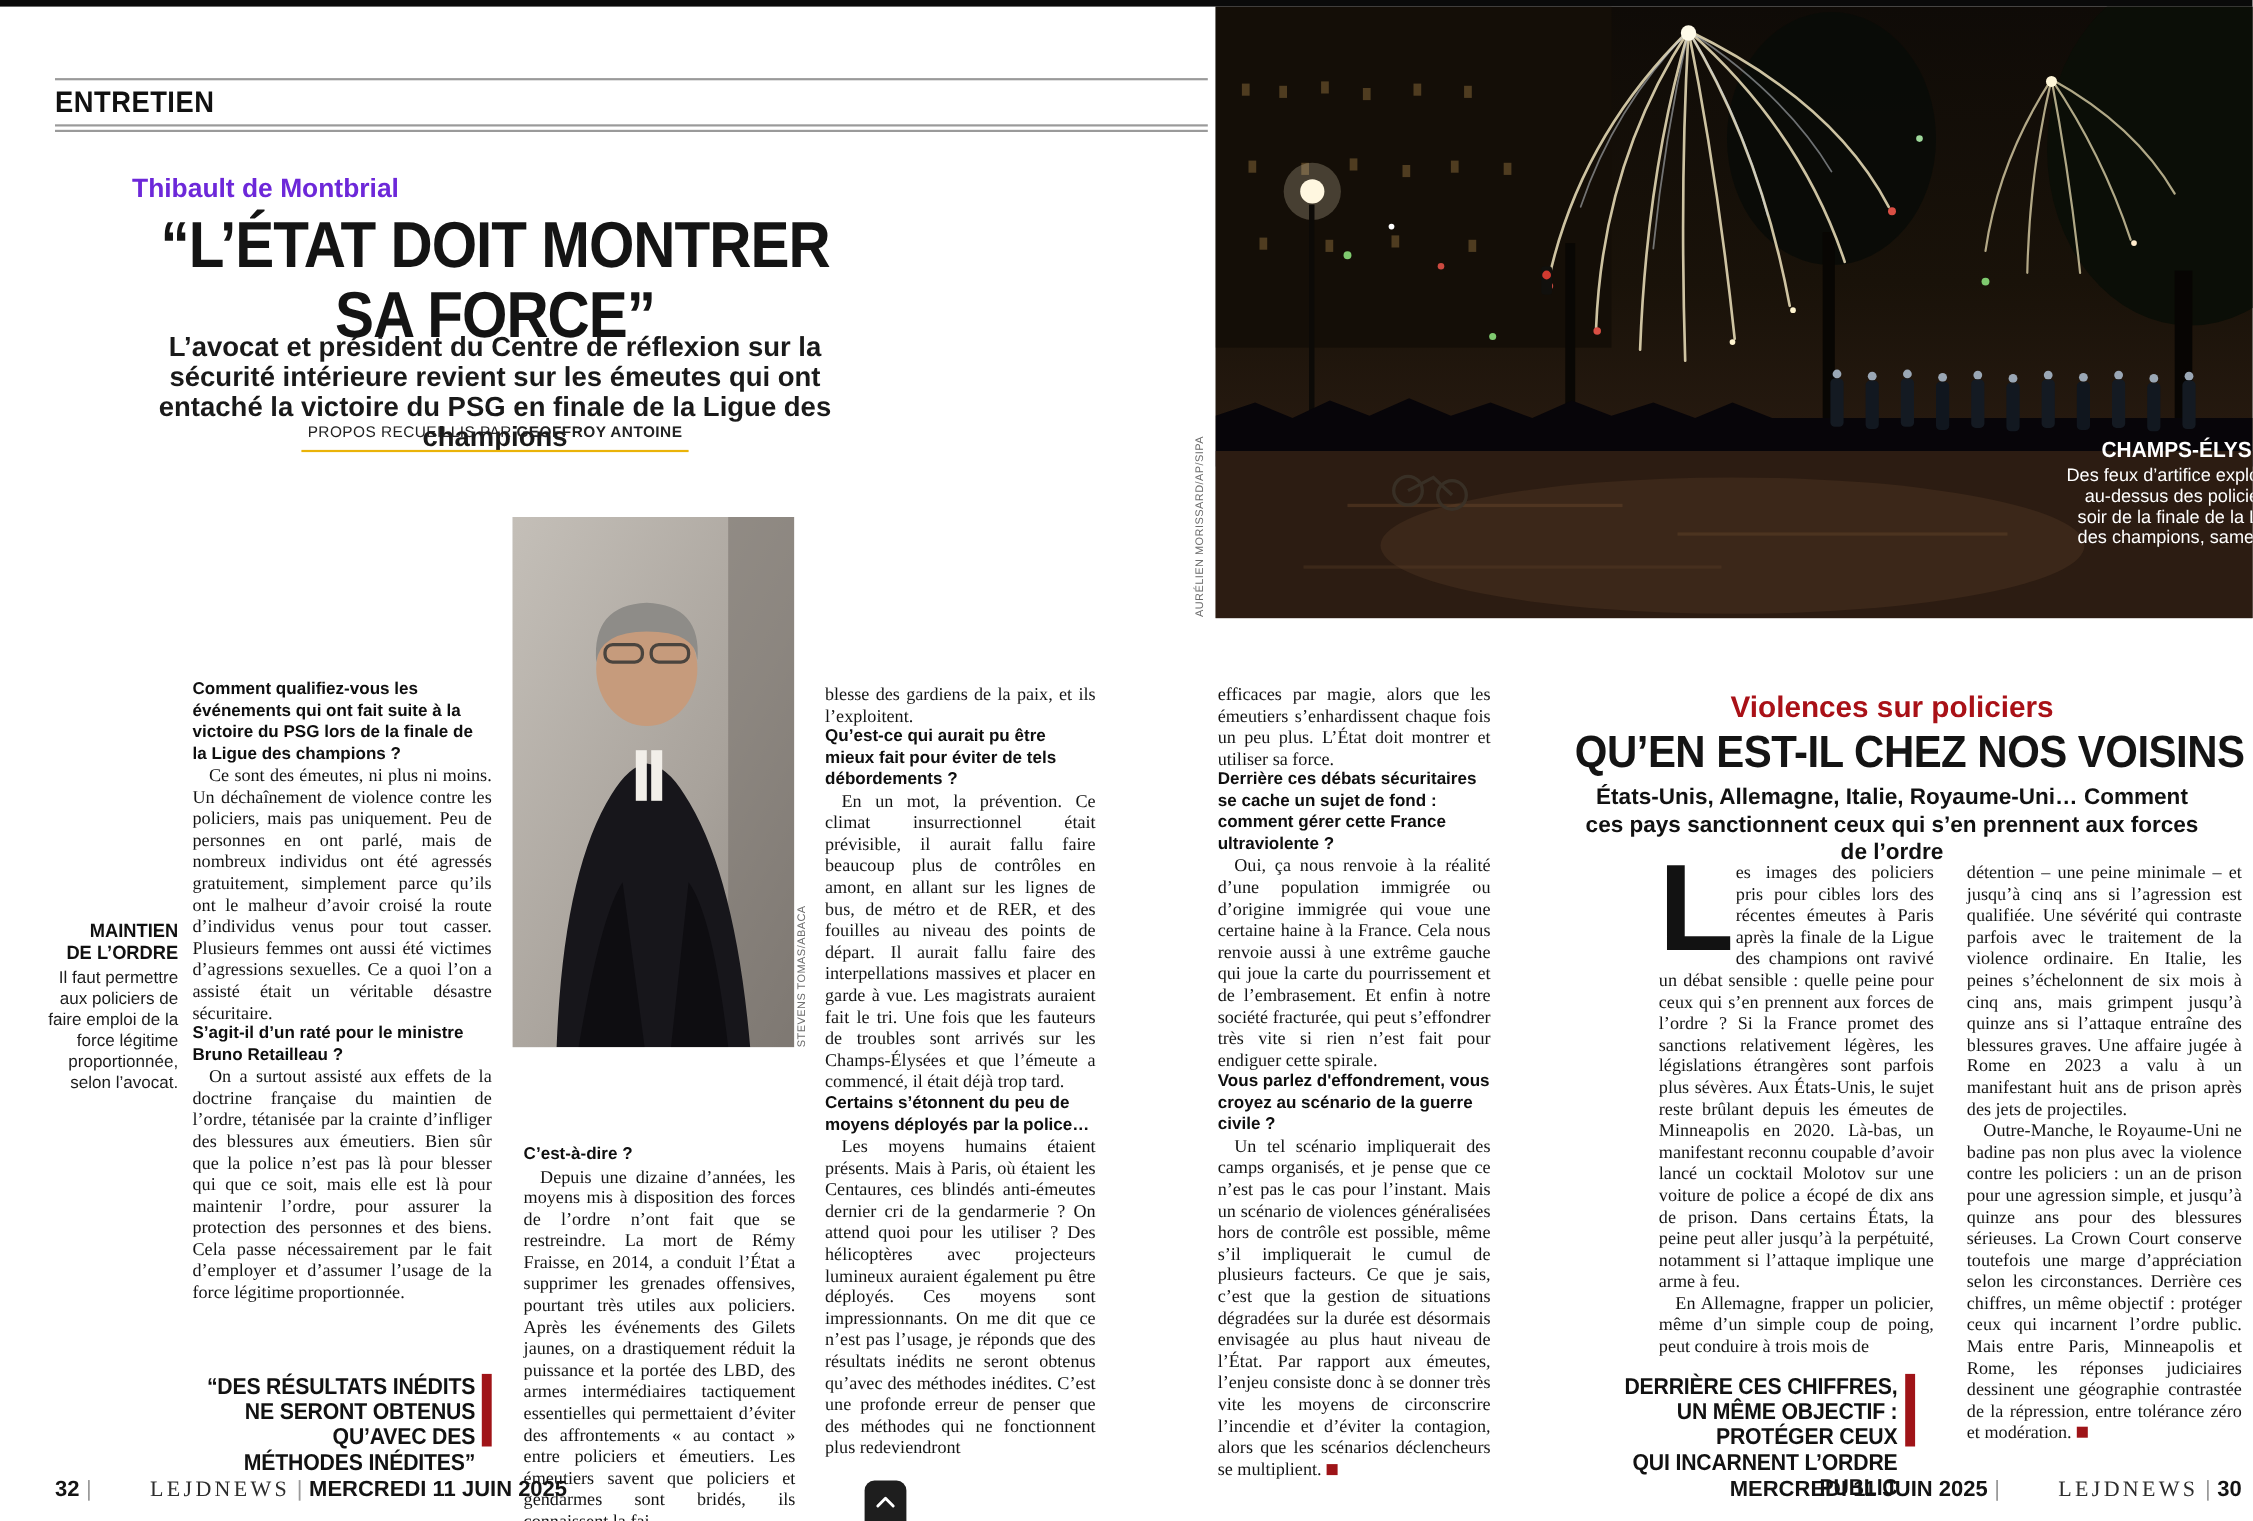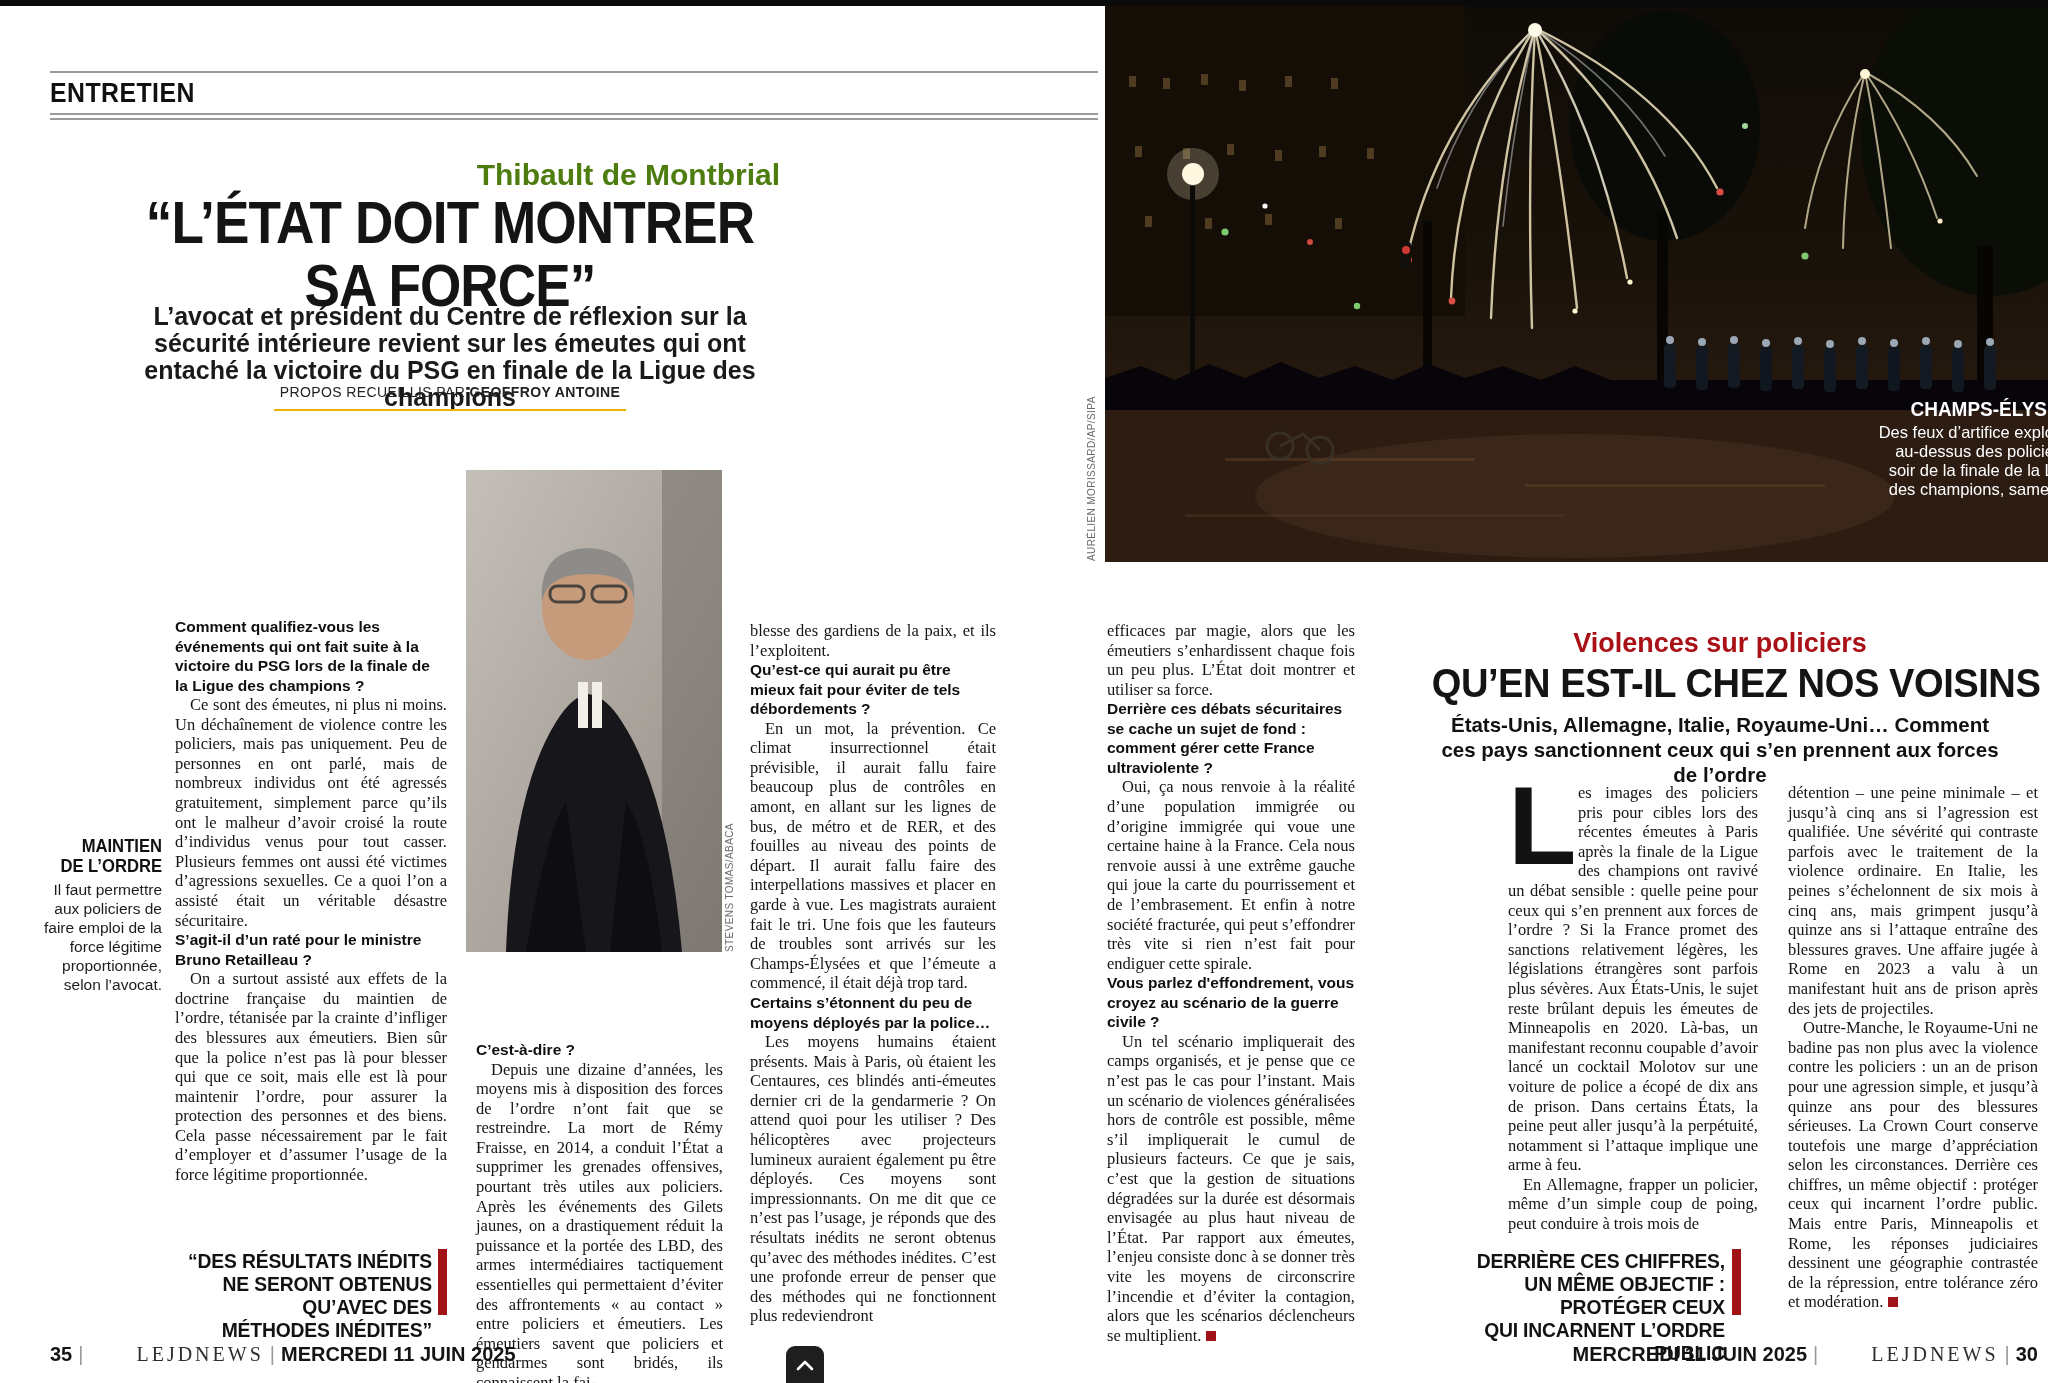--- a/index.html
+++ b/index.html
@@ -8,21 +8,21 @@
   .abs{position:absolute;}
   
   #topbar{left:0;top:0;width:2048px;height:6px;background:#0a0a0a;}
   
   #rule-top{left:50px;top:71px;width:1048px;height:2px;background:#9a9a9a;}
   #section-label{left:50px;top:78px;font-size:27px;font-weight:700;letter-spacing:.5px;
       transform:scaleX(.92);transform-origin:left;}
   #rule-db1{left:50px;top:113px;width:1048px;height:1.5px;background:#9a9a9a;}
   #rule-db2{left:50px;top:118px;width:1048px;height:1.5px;background:#9a9a9a;}
   
-  #kicker{left:120px;top:158px;width:660px;text-align:right;font-size:30px;font-weight:700;color:#4d7c0f;}
+  #kicker{left:120px;top:158px;width:660px;text-align:left;font-size:24px;font-weight:700;color:#6d28d9;}
   .hline{left:90px;width:720px;text-align:center;font-weight:700;font-size:59px;line-height:60px;
       transform:scaleX(.9);transform-origin:center;letter-spacing:-1px;color:#141414;white-space:nowrap;}
   #hl1{top:193px;} #hl2{top:256px;}
   #dek{left:128px;top:303px;width:644px;text-align:center;font-size:25px;line-height:27px;font-weight:700;color:#1a1a1a;}
   #byline{left:100px;top:384px;width:700px;text-align:center;font-size:14px;letter-spacing:.4px;color:#222;}
   #byline .inner{display:inline-block;border-bottom:2px solid #eab308;padding:0 6px 9px;}
   #byline b{font-weight:700;}
   
   #margin-note{left:38px;top:836px;width:124px;text-align:right;}
   #margin-note .t{font-size:17.5px;font-weight:700;line-height:20px;transform:scaleX(.95);transform-origin:right;}
@@ -323,21 +323,21 @@
     </div>
 
   <div class="abs pq" id="pq-right">
     <div>DERRIÈRE CES CHIFFRES,</div>
     <div>UN MÊME OBJECTIF : PROTÉGER CEUX</div>
     <div>QUI INCARNENT L’ORDRE PUBLIC</div>
   </div>
   <div class="abs" id="pq-right-bar"></div>
 
   <div class="abs footer" id="footer-left">
-    <b>35</b><span class="sep">|</span><span class="brand">LEJDNEWS</span><span class="sep">|</span><b>MERCREDI 11 JUIN 2025</b>
+    <b>32</b><span class="sep">|</span><span class="brand">LEJDNEWS</span><span class="sep">|</span><b>MERCREDI 11 JUIN 2025</b>
   </div>
   <div class="abs footer" id="footer-right">
     <b>MERCREDI 11 JUIN 2025</b><span class="sep">|</span><span class="brand">LEJDNEWS</span><span class="sep">|</span><b>30</b>
   </div>
 
   <div class="abs" id="chevron-tab">
     <svg width="18" height="12" viewBox="0 0 18 12">
       <polyline points="2,10 9,3 16,10" fill="none" stroke="#ffffff" stroke-width="2.6" stroke-linecap="round" stroke-linejoin="round"></polyline>
     </svg>
   </div>

